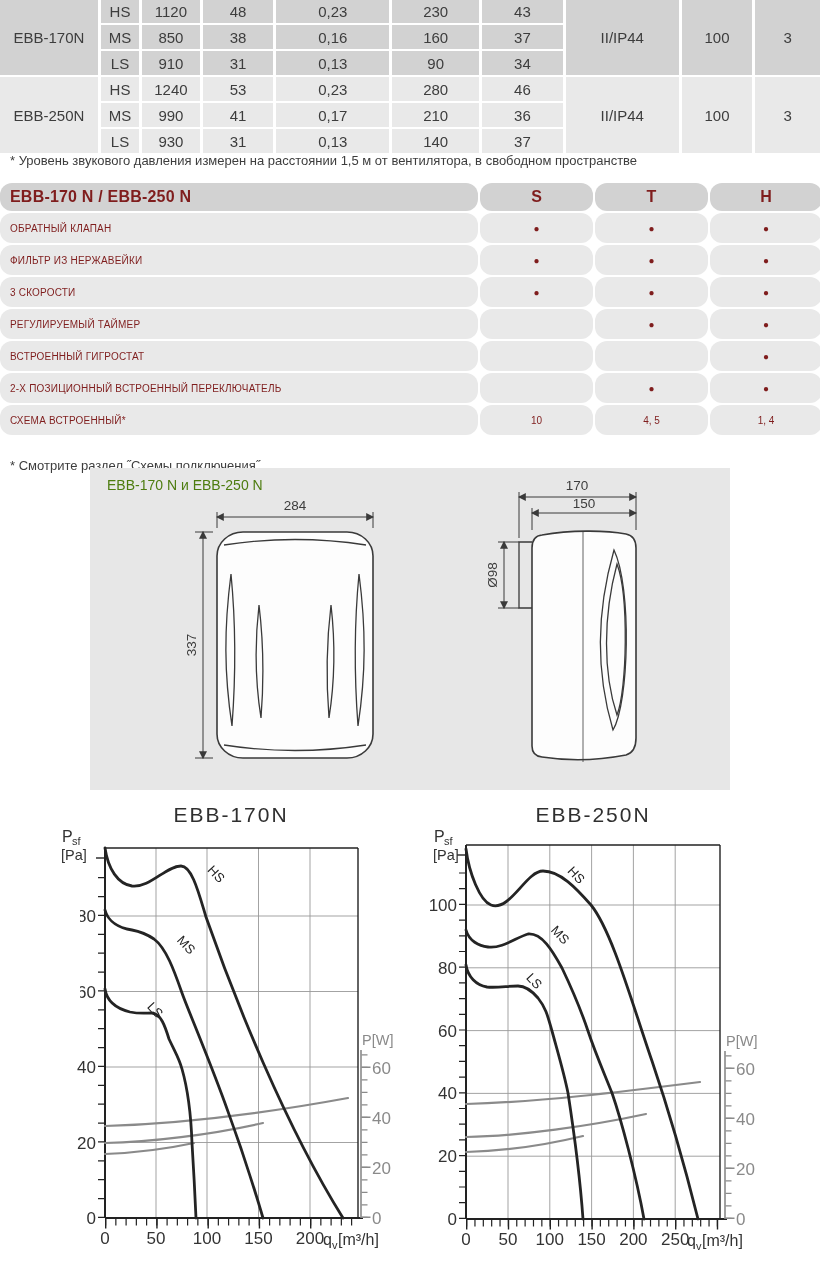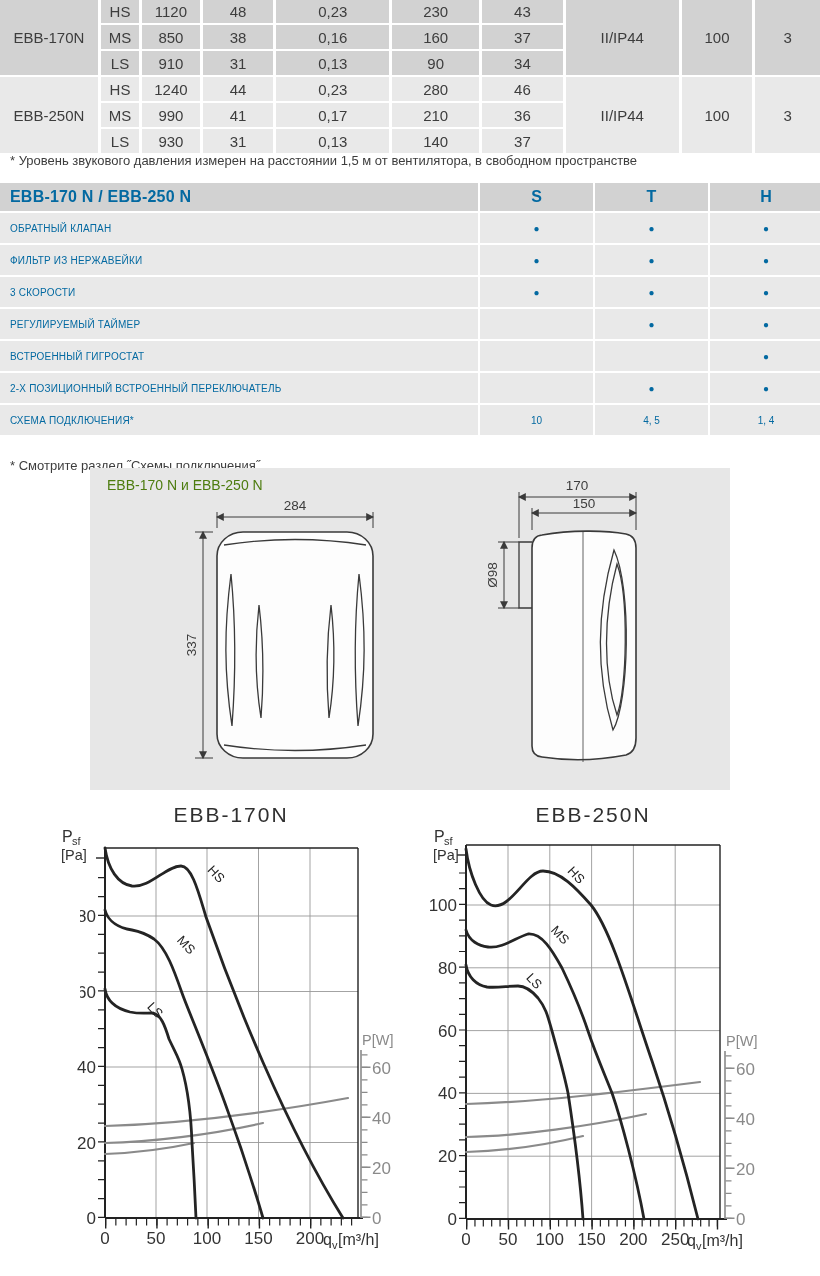--- a/index.html
+++ b/index.html
@@ -11,21 +11,21 @@
   #spec-table td{height:22px;text-align:center;vertical-align:middle;font-size:15px;color:#3d3d3d;}
   #spec-table .g0 td{background:#d2d2d2;}
   #spec-table .g1 td{background:#e9e9e9;}
   
   .footnote{position:absolute;left:10px;font-size:13px;color:#3d3d3d;}
   #footnote-sound{top:153px;}
   #footnote-wiring{top:438px;margin-top:20px;}
   
   #feature-table{position:absolute;left:-2px;top:181px;border-collapse:separate;border-spacing:2px;
                  table-layout:fixed;width:824px;}
-  #feature-table td{vertical-align:middle;color:#0369a1;}
+  #feature-table td{vertical-align:middle;color:#7f1d1d;border-radius:12px;}
   #feature-table tr.fhead td{background:#d2d2d2;height:26px;font-weight:bold;font-size:16px;}
   #feature-table tr.frow td{background:#e9e9e9;height:28px;font-size:10px;}
   #feature-table td.flabel{text-align:left;padding-left:10px;letter-spacing:.2px;}
   #feature-table td.fcell{text-align:center;}
   #feature-table td.dot{font-size:11px;}
   #feature-table td.num{font-size:15px;}
   
   #drawing-panel{position:absolute;left:90px;top:468px;width:640px;height:322px;background:#e7e7e7;}
   #drawing-label{position:absolute;left:17px;top:9px;font-size:14px;color:#4d7c0f;}
   #drawing-svg{position:absolute;left:0;top:0;}
@@ -87,21 +87,21 @@
         <td>910</td>
         <td>31</td>
         <td>0,13</td>
         <td>90</td>
         <td>34</td>
       </tr>
       <tr class="g1">
         <td rowspan="3">EBB-250N</td>
         <td>HS</td>
         <td>1240</td>
-        <td>44</td>
+        <td>53</td>
         <td>0,23</td>
         <td>280</td>
         <td>46</td>
         <td rowspan="3">II/IP44</td>
         <td rowspan="3">100</td>
         <td rowspan="3">3</td>
       </tr>
       <tr class="g1">
         <td>MS</td>
         <td>990</td>
@@ -167,21 +167,21 @@
         <td class="fcell dot"></td>
         <td class="fcell dot">●</td>
       </tr>
       <tr class="frow">
         <td class="flabel">2-Х ПОЗИЦИОННЫЙ ВСТРОЕННЫЙ ПЕРЕКЛЮЧАТЕЛЬ</td>
         <td class="fcell dot"></td>
         <td class="fcell dot">●</td>
         <td class="fcell dot">●</td>
       </tr>
       <tr class="frow">
-        <td class="flabel">СХЕМА ПОДКЛЮЧЕНИЯ*</td>
+        <td class="flabel">СХЕМА ВСТРОЕННЫЙ*</td>
         <td class="fcell num">10</td>
         <td class="fcell num">4, 5</td>
         <td class="fcell num">1, 4</td>
       </tr>
     </tbody>
   </table>
 
   <div id="footnote-wiring" class="footnote">* Смотрите раздел ˝Схемы подключения˝.</div>
 
   <div id="drawing-panel">

